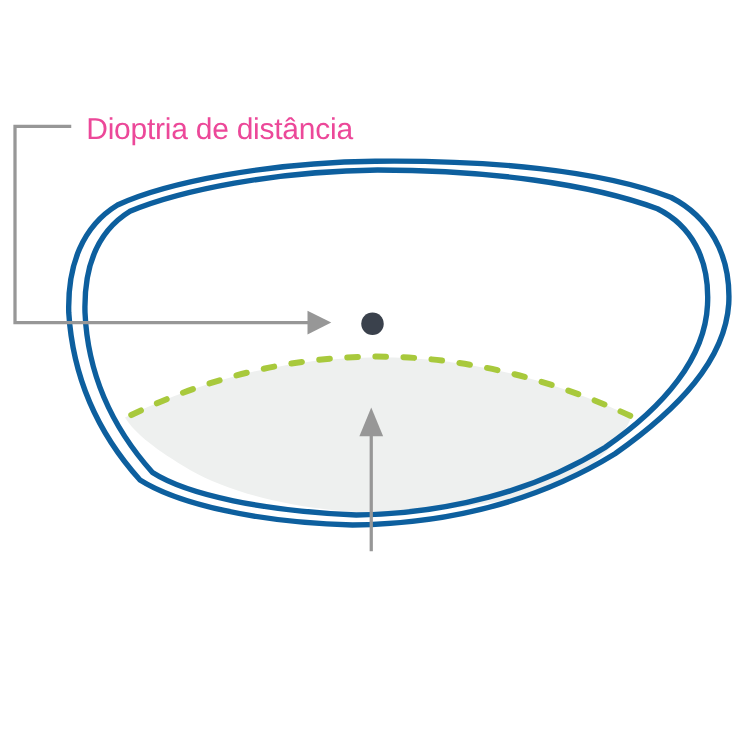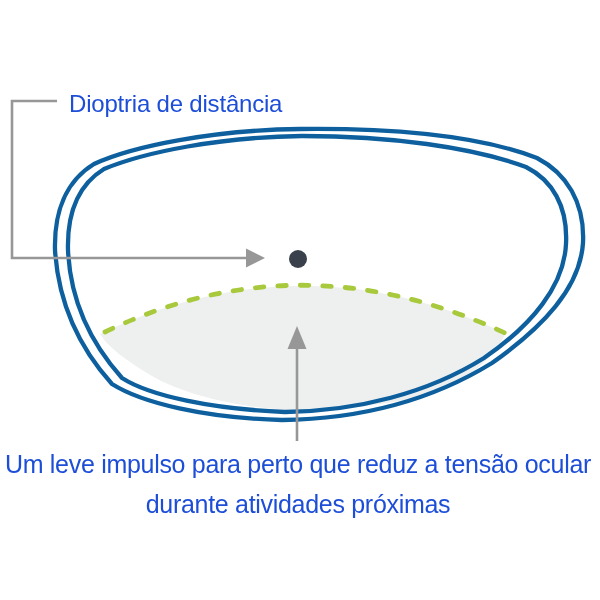--- a/index.html
+++ b/index.html
@@ -15,21 +15,21 @@
     overflow: hidden;
     font-family: "Liberation Sans", sans-serif;
   }
   #lens-svg {
     position: absolute;
     left: 0;
     top: 0;
   }
   .label-text {
     position: absolute;
-    color: #1d4ed8;
+    color: #ec4899;
     -webkit-font-smoothing: antialiased;
   }
   #distance-label {
     left: 69px;
     top: 92px;
     font-size: 24px;
     line-height: 24px;
     letter-spacing: -0.2px;
     white-space: nowrap;
   }
@@ -83,15 +83,14 @@
     <polygon fill="#979797" points="246,248.5 265,258 246,267.5"></polygon>
 
     <line stroke="#979797" stroke-width="2.6" x1="297" y1="441" x2="297" y2="347"></line>
     <polygon fill="#979797" points="287.5,349 306.5,349 297,326"></polygon>
 
     <circle fill="#3a414c" cx="298" cy="259" r="9"></circle>
   </svg>
 
   <div id="distance-label" class="label-text">Dioptria de distância</div>
 
-  <div id="near-caption" class="label-text">Um leve impulso para perto que reduz a tensão ocular durante atividades próximas</div>
 
 </div>
 
 </body></html>

